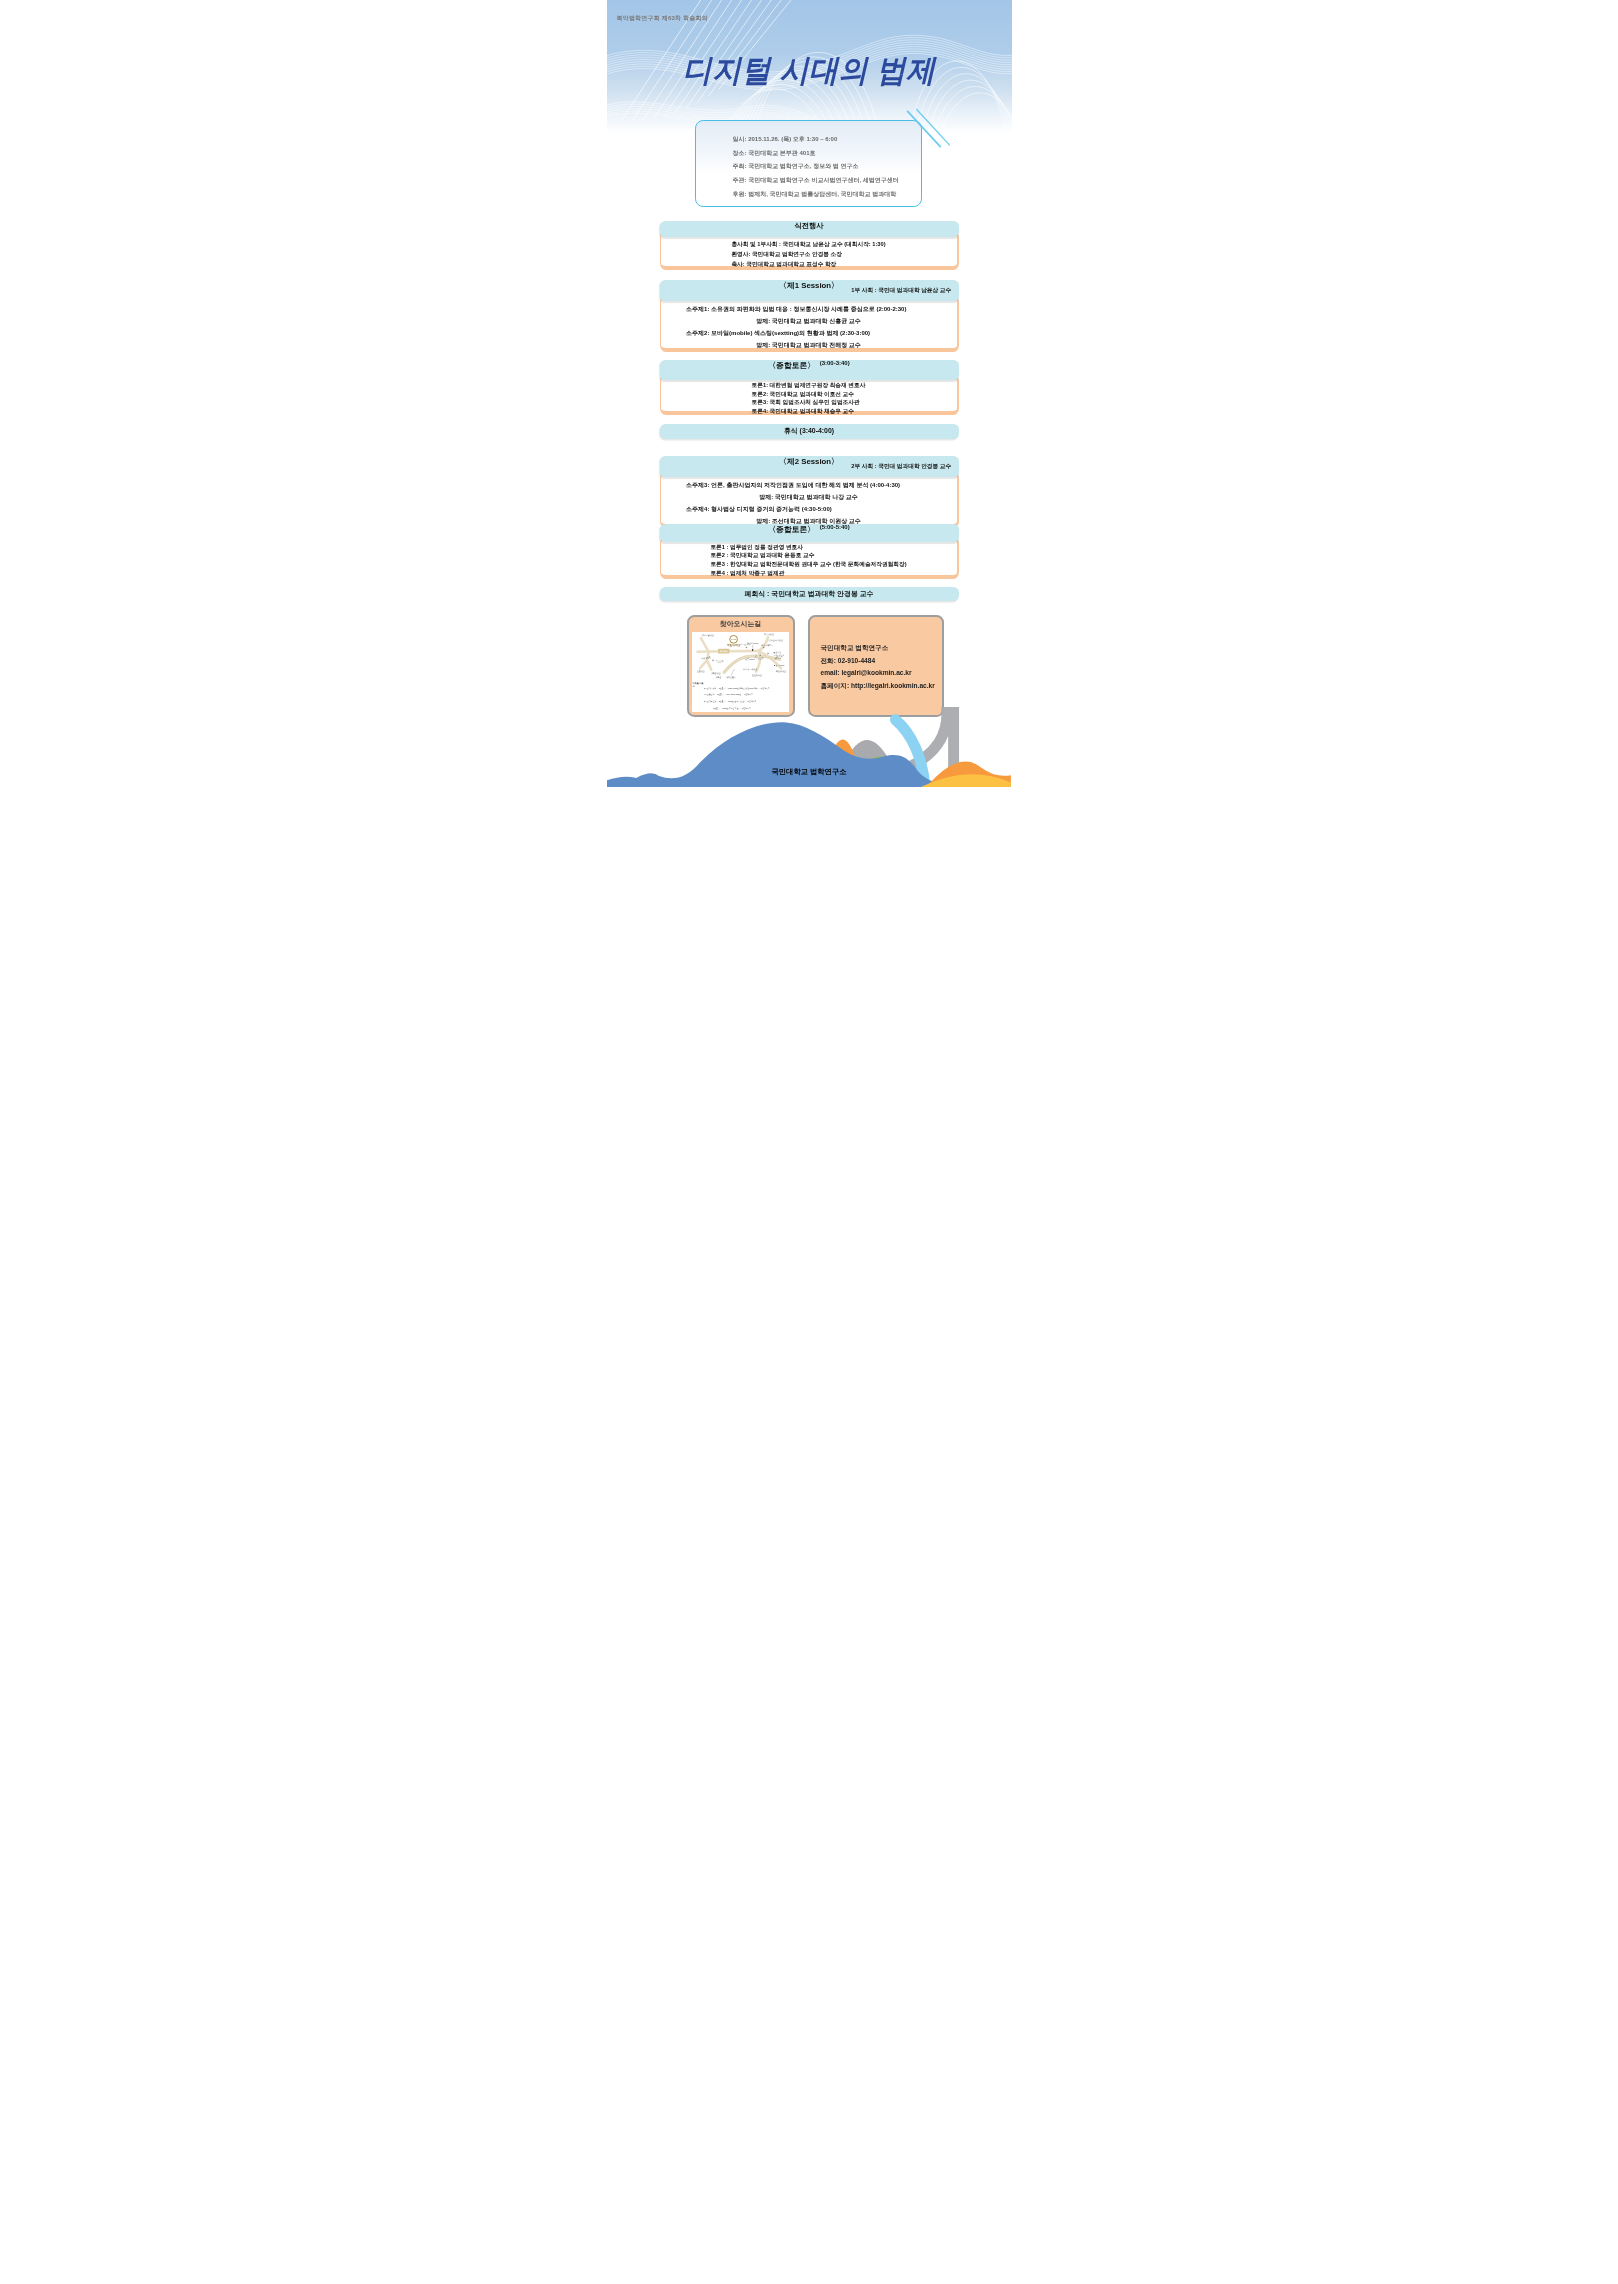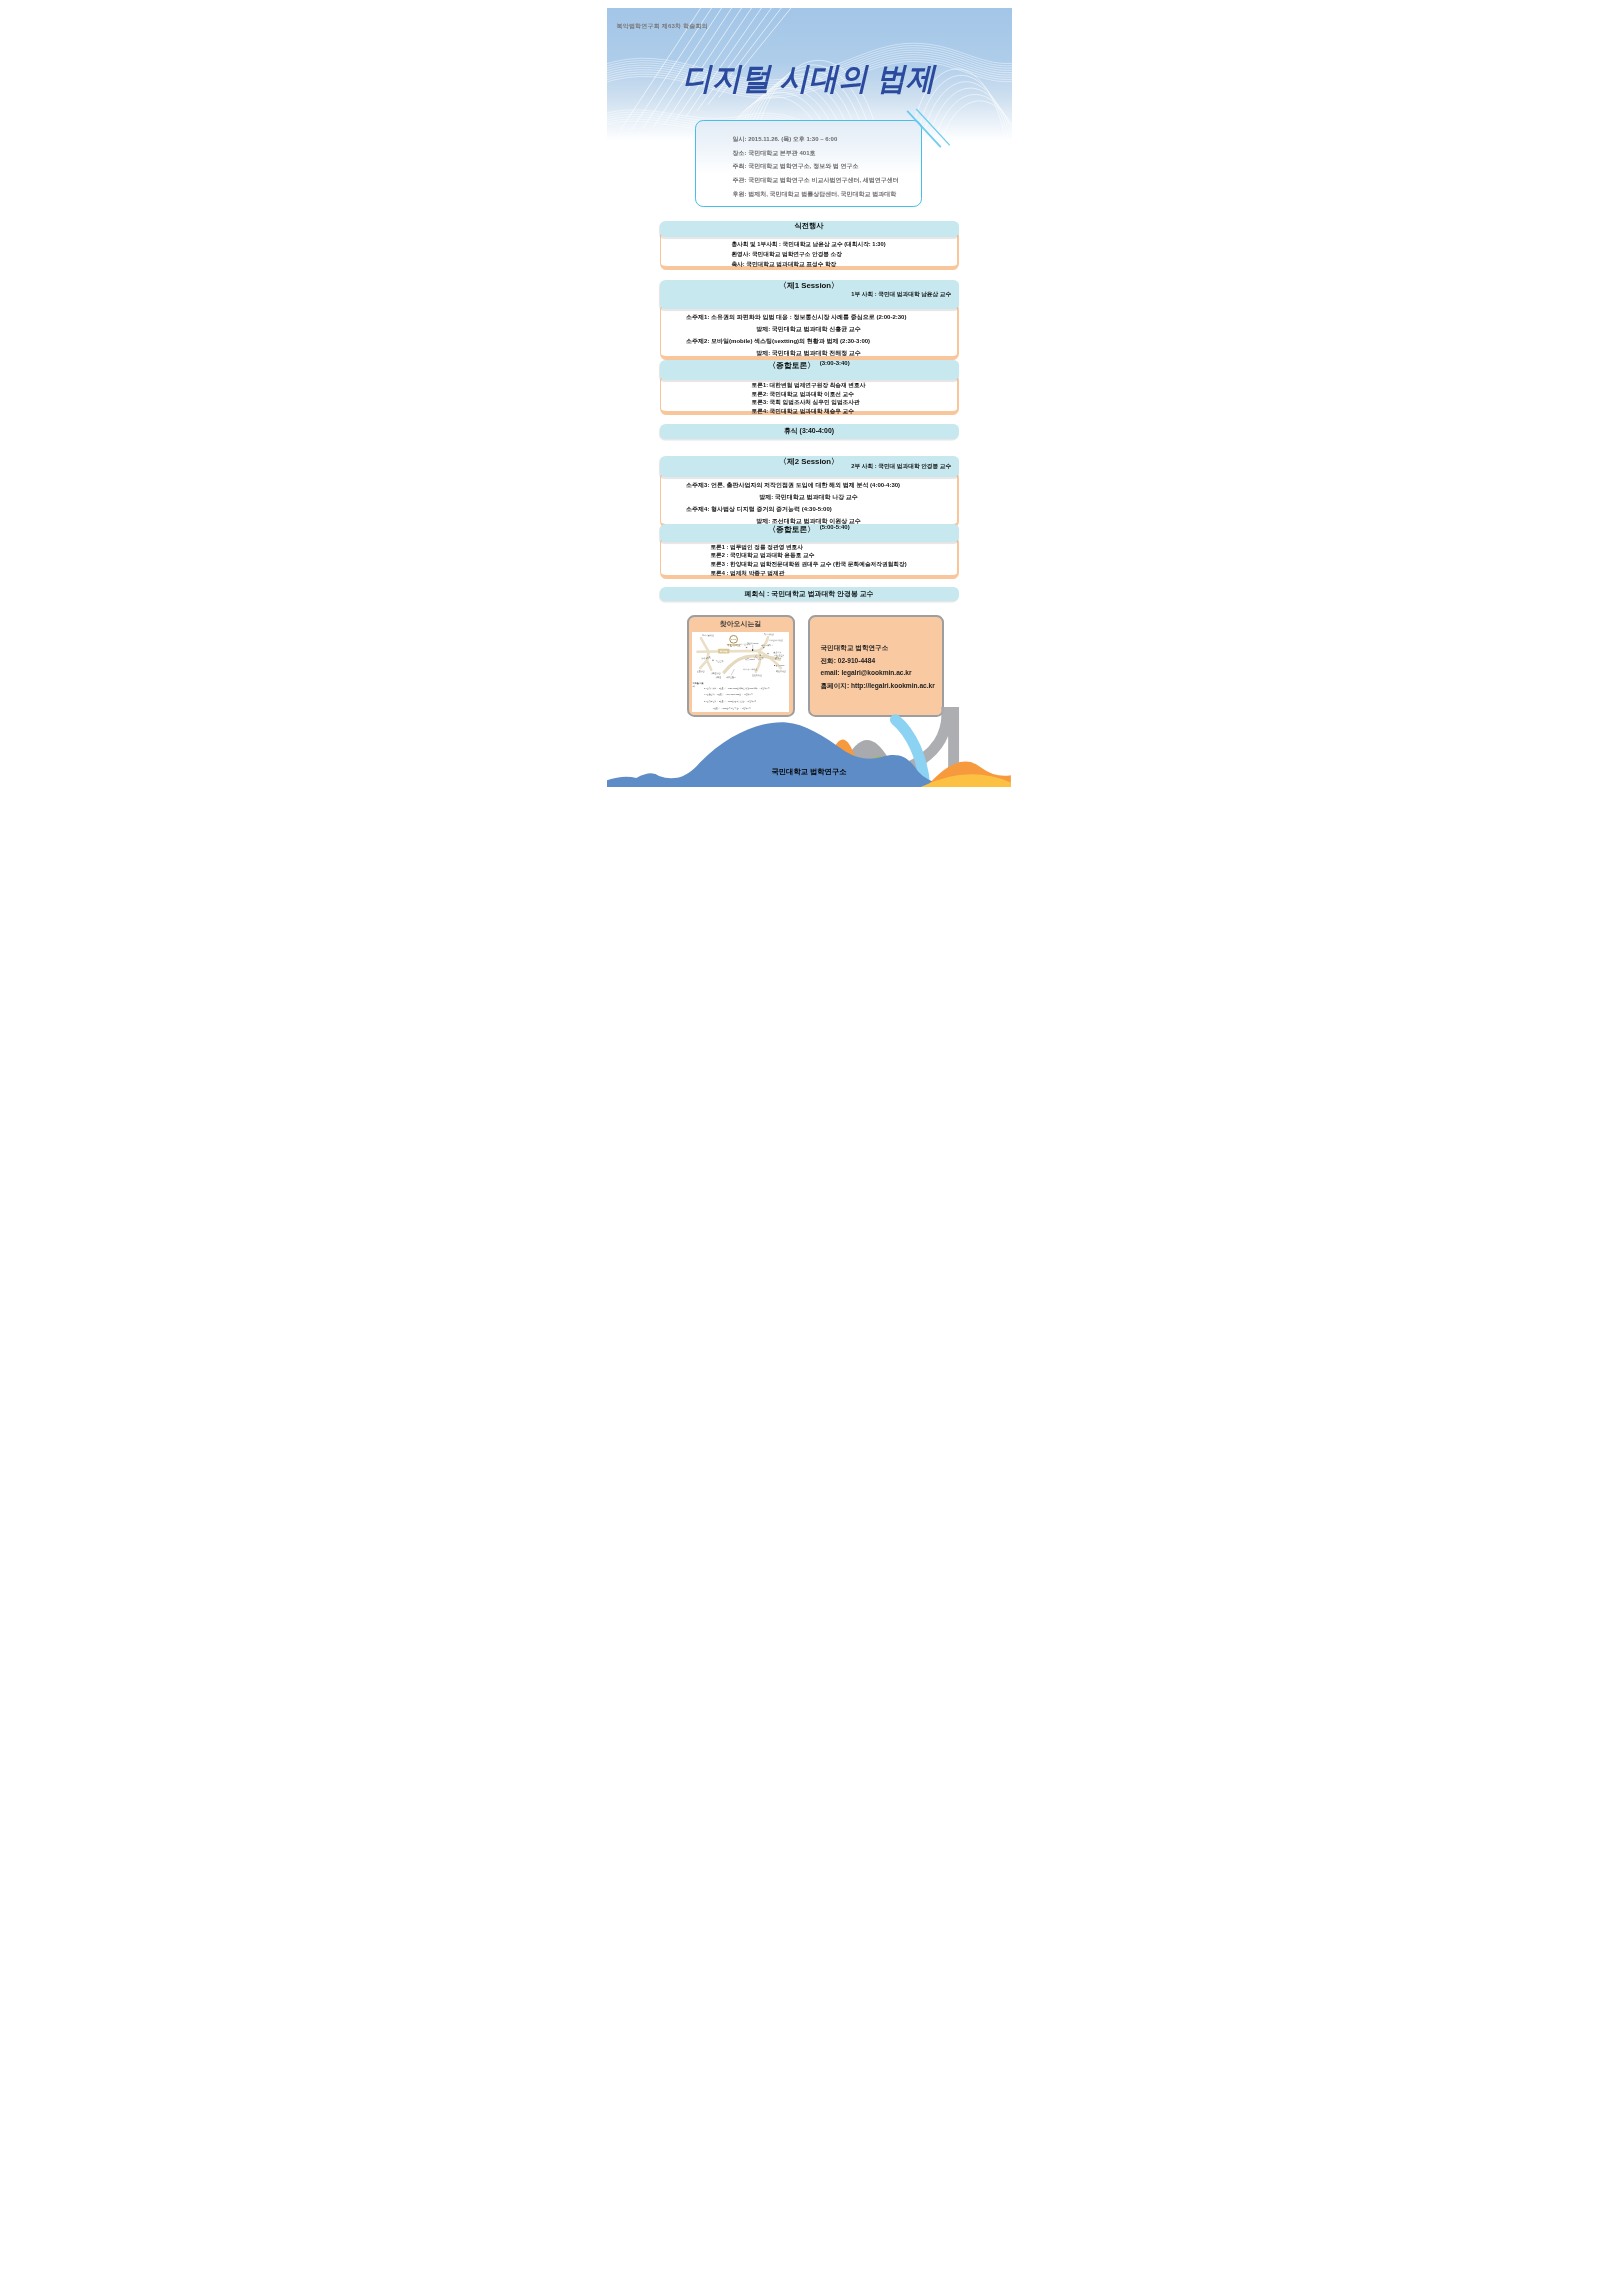--- a/index.html
+++ b/index.html
@@ -1,19 +1,19 @@
 <!DOCTYPE html>
 <html style="font-size:7.3px"><head>
 <meta charset="utf-8">
 <style>
   html,body{margin:0;padding:0;background:#ffffff;}
   .poster{position:relative;width:405px;height:788px;margin:0 auto;background:#ffffff;overflow:hidden;
           font-family:"Liberation Sans", sans-serif;}
   
-  .top-bg{position:absolute;left:0;top:8px;width:405px;height:133px;
+  .top-bg{position:absolute;left:0;top:0;width:405px;height:133px;
           background:linear-gradient(180deg,#a3c5e7 0%,#aecdea 40%,#cfe0f0 68%,#eaf2f9 86%,#ffffff 100%);}
   .top-waves{position:absolute;left:0;top:0;}
   .top-label{position:absolute;left:10px;top:13.7px;font-size:6px;font-weight:bold;color:#787878;letter-spacing:0.2px;}
   .title{position:absolute;left:0;right:0;top:51px;margin:0;text-align:center;
          font-size:29px;font-style:italic;font-weight:800;color:#2b4a9e;letter-spacing:0.5px;
          transform:scaleY(1.08);}
   
   .info-box{position:absolute;left:88px;top:120px;width:227px;height:87px;box-sizing:border-box;
             border:1.8px solid #45bfe8;border-radius:8.2px;
             background:linear-gradient(180deg,#e3ecf6 0%,#eef4fa 30%,#ffffff 62%);
@@ -141,21 +141,21 @@
     <div class="sec-body center-block" style="height:39px;padding-top:7.3px">
       <div class="inner">
         <div class="body-line" style="line-height:10px">총사회 및 1부사회 : 국민대학교 남윤삼 교수 (대회시작: 1:30)</div>
         <div class="body-line" style="line-height:10px">환영사: 국민대학교 법학연구소 안경봉 소장</div>
         <div class="body-line" style="line-height:10px">축사: 국민대학교 법과대학교 표성수 학장</div>
       </div>
     </div>
   </div>
 
   <div class="section" style="top:280px">
-    <div class="sec-header" style="height:29px">
+    <div class="sec-header" style="height:21px">
       <div class="sec-title">〈제1 Session〉</div>
       <div class="sec-chair">1부 사회 : 국민대 법과대학 남윤삼 교수</div>
     </div>
     <div class="sec-body" style="height:56px;padding-top:6.9px">
       <div class="topic" style="line-height:12px">소주제1: 소유권의 파편화와 입법 대응 : 정보통신시장 사례를 중심으로  (2:00-2:30)</div>
       <div class="presenter" style="line-height:12px">발제: 국민대학교 법과대학 신홍균 교수</div>
       <div class="topic" style="line-height:12px">소주제2: 모바일(mobile) 섹스팅(sextting)의 현황과 법제  (2:30-3:00)</div>
       <div class="presenter" style="line-height:12px">발제: 국민대학교 법과대학 전해정 교수</div>
     </div>
   </div>

